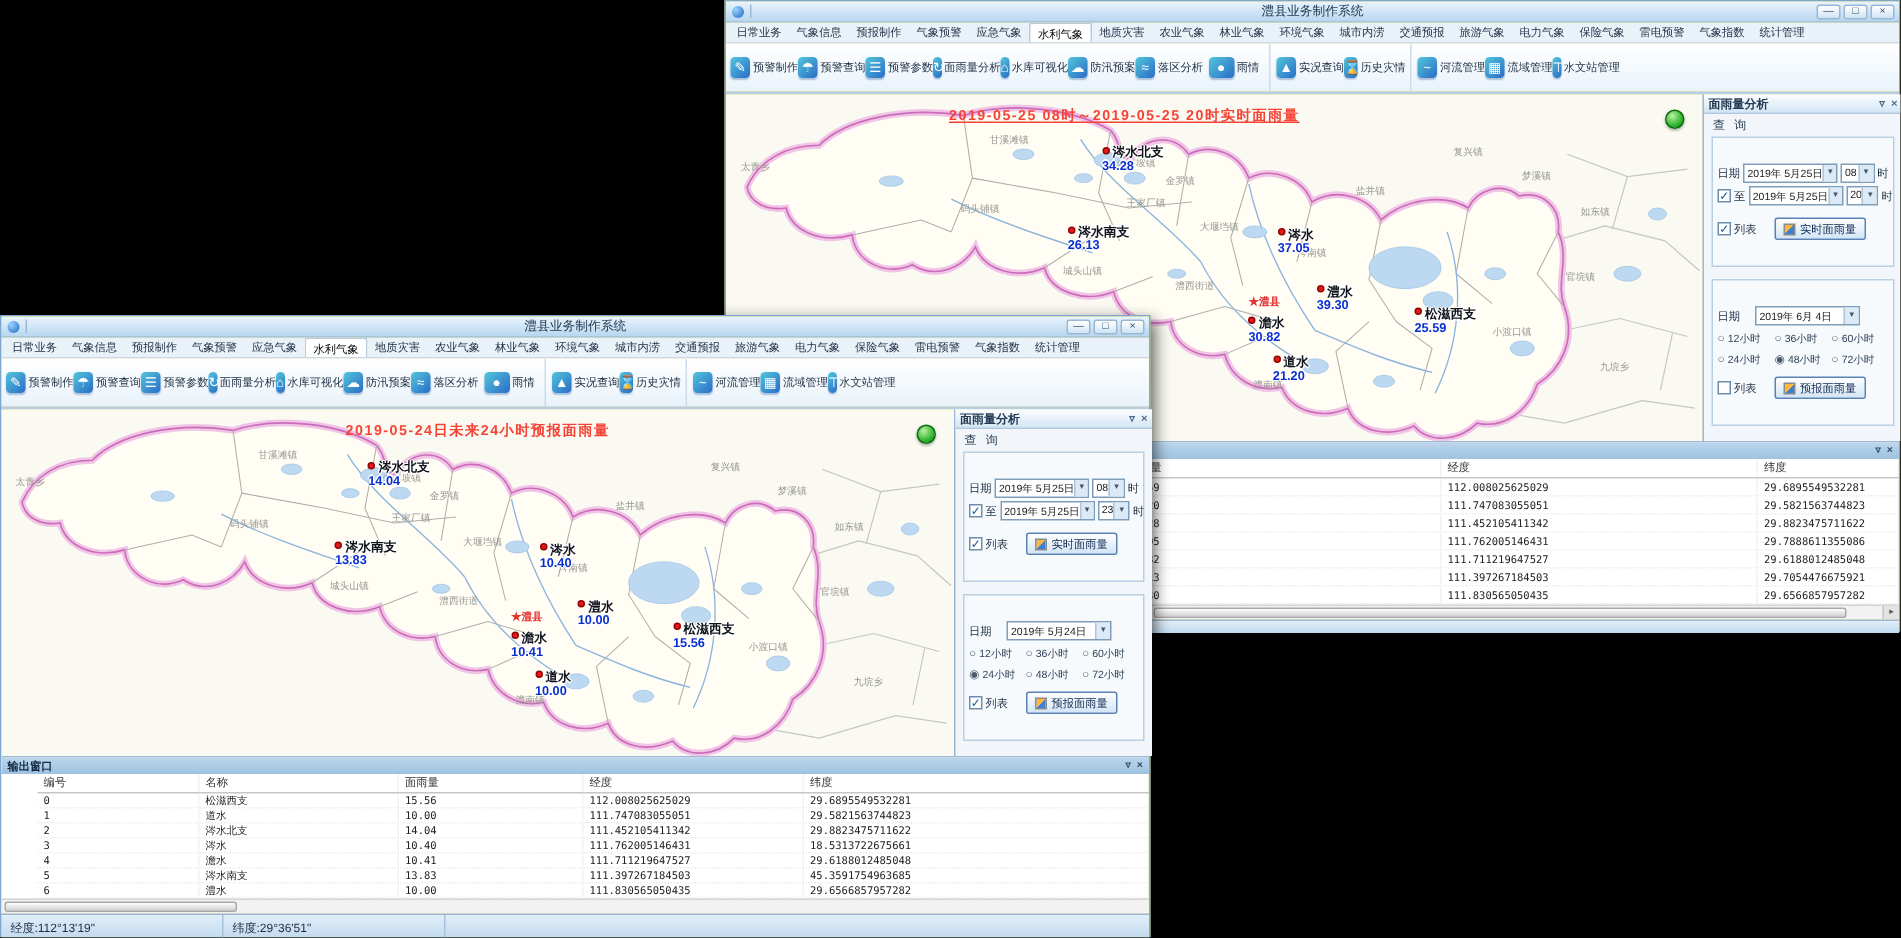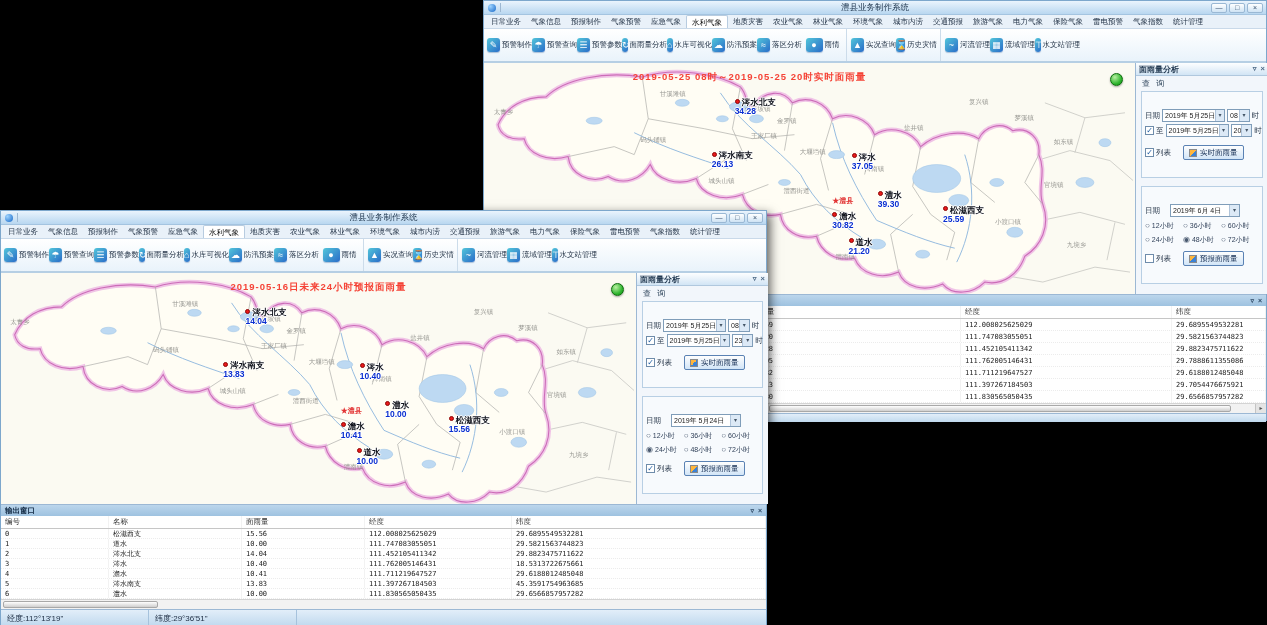--- a/index.html
+++ b/index.html
@@ -33,21 +33,21 @@
   .ic-station::after{content:"⊤";}
   .rlabel{font-size:7.5px;color:#1e2e42;white-space:nowrap;}
 
   
   .mapbox{position:absolute;background:#fbfaf2;overflow:hidden;}
   .win-back .mapbox{left:0;top:62px;width:651px;height:231px;}
   .win-front .mapbox{left:0;top:62px;width:635px;height:231px;}
   .mapslot,.mapslot svg{position:absolute;inset:0;width:100%;height:100%;}
   .maptitle{position:absolute;top:8px;font-weight:bold;font-size:9.5px;color:#f54336;letter-spacing:1px;white-space:nowrap;z-index:5;}
   .win-front .maptitle{left:50%;transform:translateX(-50%);}
-  .win-back .maptitle{left:calc(50% - 60px);transform:translateX(-50%);}
+  .win-back .maptitle{left:calc(50% - 60px);transform:translateX(-50%);text-decoration:underline;}
   .greenbtn{position:absolute;top:10px;right:12px;width:13px;height:13px;border-radius:50%;z-index:6;
     background:radial-gradient(circle at 35% 30%,#b9f0a2,#2fb52f 62%,#0f8a12);border:1px solid #0c6a0c;box-shadow:0 1px 2px rgba(0,0,0,.35);}
   .towns,.stations{position:absolute;inset:0;z-index:3;}
   .town{position:absolute;font-size:6.5px;color:#979792;white-space:nowrap;transform:translate(-50%,-50%);}
   .town:nth-of-type(1){left:3%;top:21%;} .town:nth-of-type(2){left:29%;top:13.5%;}
   .town:nth-of-type(3){left:42%;top:20%;} .town:nth-of-type(4){left:46.5%;top:25%;}
   .town:nth-of-type(5){left:76%;top:17%;} .town:nth-of-type(6){left:26%;top:33.5%;}
   .town:nth-of-type(7){left:43%;top:31.5%;} .town:nth-of-type(8){left:66%;top:28%;}
   .town:nth-of-type(9){left:50.5%;top:38.5%;} .town:nth-of-type(10){left:83%;top:24%;}
   .town:nth-of-type(11){left:89%;top:34%;} .town:nth-of-type(12){left:60%;top:46%;}
@@ -703,21 +703,21 @@
             <span class="dot"></span><span class="sname">道水</span>
             <div class="sval">10.00</div>
           </div>
 
           <div class="stn">
             <span class="dot"></span><span class="sname">松滋西支</span>
             <div class="sval">15.56</div>
           </div>
         </div>
       <div class="cname"><span>★</span><span>澧县</span></div>
-      <div class="maptitle">2019-05-16日未来24小时预报面雨量</div>
+      <div class="maptitle">2019-05-24日未来24小时预报面雨量</div>
       <div class="greenbtn"></div>
     </div>
 
     <aside class="panel">
       <div class="ptitle">
         <span>面雨量分析</span>
         <span class="picons">
           <span>▿</span>
           <span>×</span>
         </span>
@@ -805,21 +805,21 @@
     </aside>
 
     <div class="dock">
       <div class="dtitle">
         <span>输出窗口</span>
         <span class="dicons">
           <span>▿</span>
           <span>×</span>
         </span>
       </div>
-      <div class="tbl" style="top:11px;bottom:10px;">
+      <div class="tbl" style="top:11px;bottom:10px;padding-left:24px;">
         <div class="trow th">
           <span class="c fc1">编号</span>
           <span class="c fc2">名称</span>
           <span class="c fc3">面雨量</span>
           <span class="c fc4">经度</span>
           <span class="c fc5">纬度</span>
         </div>
         <div>
 
             <div class="trow">

